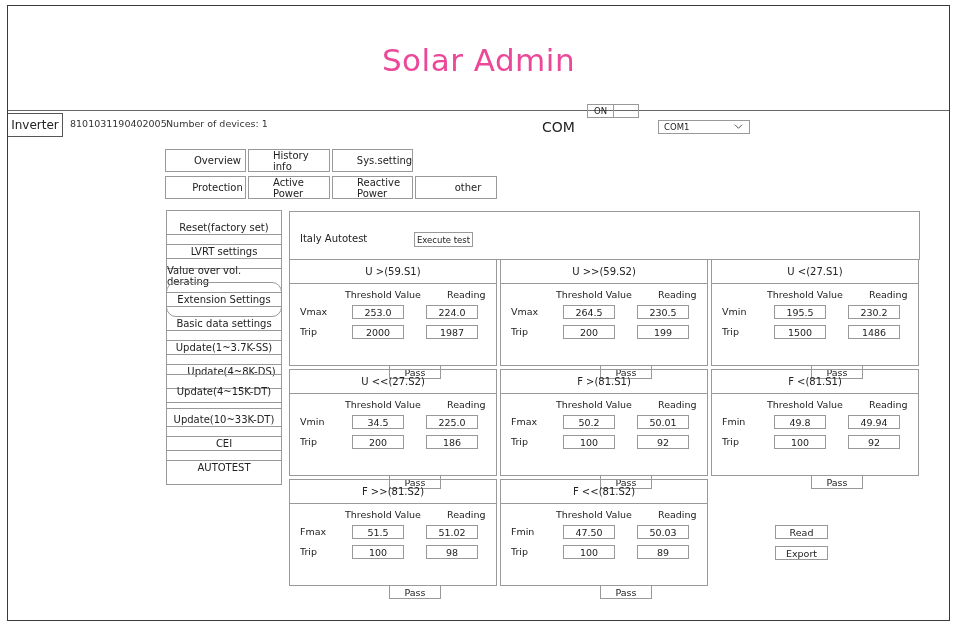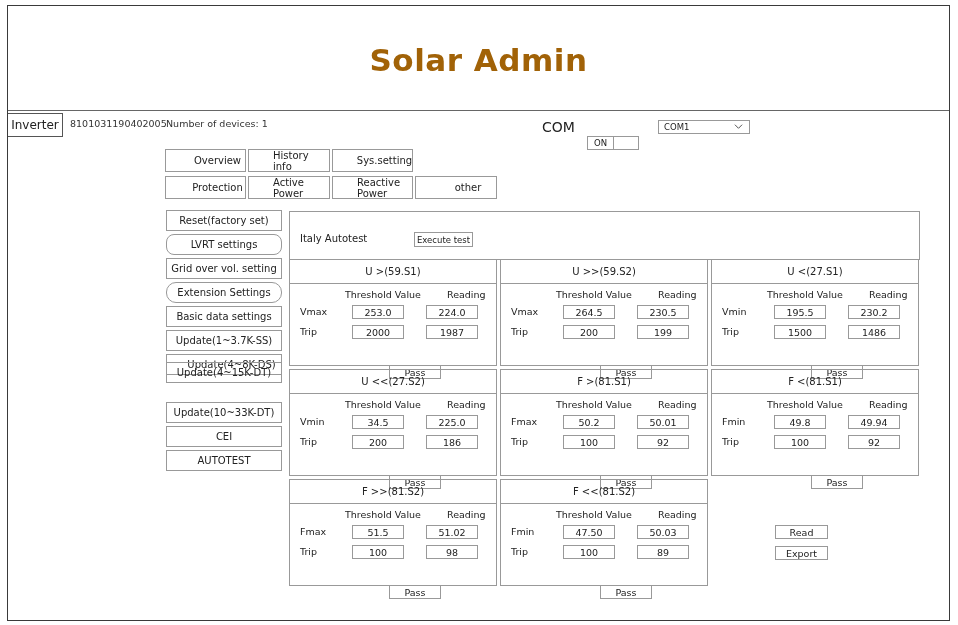--- a/index.html
+++ b/index.html
@@ -1,35 +1,35 @@
 <!DOCTYPE html>
 <html><head>
 <meta charset="utf-8">
 <style>
   * { box-sizing: border-box; margin: 0; padding: 0; }
   html, body { width: 958px; height: 625px; background: #ffffff; overflow: hidden; }
   body { font-family: "DejaVu Sans", "Liberation Sans", sans-serif; color: #222; position: relative; }
 
   .frame { position: absolute; left: 7px; top: 5px; width: 943px; height: 616px; border: 1.5px solid #3a3a3a; }
   .header { position: absolute; left: 0; top: 0; width: 100%; height: 105px; border-bottom: 1.5px solid #666; display: flex; align-items: center; justify-content: center; }
-  .header h1 { font-weight: bold; font-size: 31px; letter-spacing: 0.5px; color: #a16207; margin-top: 4px; }
+  .header h1 { font-weight: normal; font-size: 31px; letter-spacing: 0.5px; color: #ec4899; margin-top: 4px; }
 
   .inverter-tab { position: absolute; left: 0; top: 107px; width: 55px; height: 24px; border: 1px solid #555; border-left: none; font-size: 12px; display: flex; align-items: center; justify-content: center; }
   .serial { position: absolute; left: 62px; top: 112px; font-size: 9.5px; color: #333; }
   .devcount { position: absolute; left: 158px; top: 112px; font-size: 9.5px; color: #333; }
 
   .com-label { position: absolute; left: 534px; top: 113px; font-size: 14px; color: #222; }
-  .com-toggle { position: absolute; left: 579px; top: 130px; width: 52px; height: 14px; border: 1px solid #999; display: flex; }
+  .com-toggle { position: absolute; left: 579px; top: 98px; width: 52px; height: 14px; border: 1px solid #999; display: flex; }
   .com-toggle .on { width: 26px; border-right: 1px solid #999; font-size: 8.5px; display: flex; align-items: center; justify-content: center; }
   .com-select { position: absolute; left: 650px; top: 114px; width: 92px; height: 14px; border: 1px solid #999; font-size: 8.5px; display: flex; align-items: center; padding-left: 5px; }
   .com-select .chev { position: absolute; right: 6px; top: 1px; width: 9px; height: 9px; }
 
   .tabbtn { position: absolute; height: 23px; border: 1px solid #999; font-size: 10px; display: flex; align-items: center; justify-content: center; background: #fff; color: #222; padding-left: 24px; }
 
-  .sidebtn { position: absolute; left: 158px; width: 116px; height: 21px; border: 1px solid #999; font-size: 10px; display: flex; align-items: center; justify-content: center; color: #222; }
+  .sidebtn { position: absolute; left: 158px; width: 116px; height: 35px; border: 1px solid #999; font-size: 10px; display: flex; align-items: center; justify-content: center; color: #222; }
 
   .autotest { position: absolute; left: 281px; top: 205px; width: 631px; height: 49px; border: 1px solid #999; }
   .autotest .title { position: absolute; left: 10px; top: 21px; font-size: 10px; }
   .autotest .exec { position: absolute; left: 124px; top: 20px; width: 59px; height: 15px; border: 1px solid #999; font-size: 8.5px; display: flex; align-items: center; justify-content: center; }
 
   .card { position: absolute; width: 208px; height: 107px; border: 1px solid #999; }
   .card .ctitle { height: 24px; border-bottom: 1px solid #999; font-size: 10px; display: flex; align-items: center; justify-content: center; }
   .card .hdr { position: absolute; top: 29px; font-size: 9.5px; }
   .card .h1 { left: 55px; }
   .card .h2 { left: 146px; padding-left: 11px; }
@@ -71,27 +71,27 @@
 
   <div class="tabbtn" style="left:157px;top:143px;width:81px;">Overview</div>
   <div class="tabbtn" style="left:240px;top:143px;width:82px;">History info</div>
   <div class="tabbtn" style="left:324px;top:143px;width:81px;">Sys.setting</div>
   <div class="tabbtn" style="left:157px;top:170px;width:81px;">Protection</div>
   <div class="tabbtn" style="left:240px;top:170px;width:82px;">Active Power</div>
   <div class="tabbtn" style="left:324px;top:170px;width:81px;">Reactive Power</div>
   <div class="tabbtn" style="left:407px;top:170px;width:82px;">other</div>
 
   <div class="sidebtn" style="top:204px;">Reset(factory set)</div>
-  <div class="sidebtn" style="top:228px;border-radius:8px;">LVRT settings</div>
-  <div class="sidebtn" style="top:252px;">Grid over vol. setting</div>
+  <div class="sidebtn" style="top:228px;">LVRT settings</div>
+  <div class="sidebtn" style="top:252px;">Value over vol. derating</div>
   <div class="sidebtn" style="top:276px;border-radius:10px;">Extension Settings</div>
   <div class="sidebtn" style="top:300px;">Basic data settings</div>
   <div class="sidebtn" style="top:324px;">Update(1~3.7K-SS)</div>
   <div class="sidebtn" style="top:348px;padding-left:15px;">Update(4~8K-DS)</div>
-  <div class="sidebtn" style="top:356px;">Update(4~15K-DT)</div>
+  <div class="sidebtn" style="top:368px;">Update(4~15K-DT)</div>
   <div class="sidebtn" style="top:396px;">Update(10~33K-DT)</div>
   <div class="sidebtn" style="top:420px;">CEI</div>
   <div class="sidebtn" style="top:444px;">AUTOTEST</div>
 
   <div class="autotest">
     <span class="title">Italy Autotest</span>
     <div class="exec">Execute test</div>
   </div>
 
   <div class="card" style="left:281px;top:253px;">

